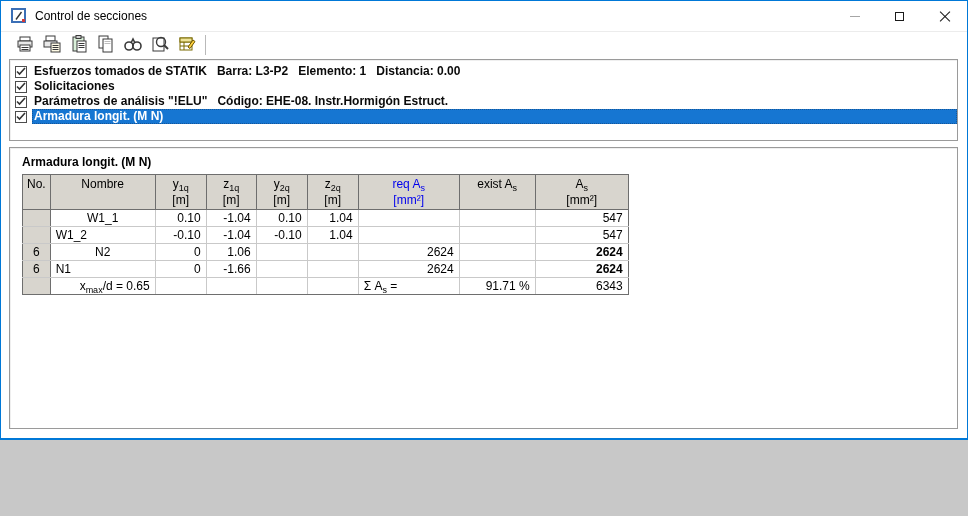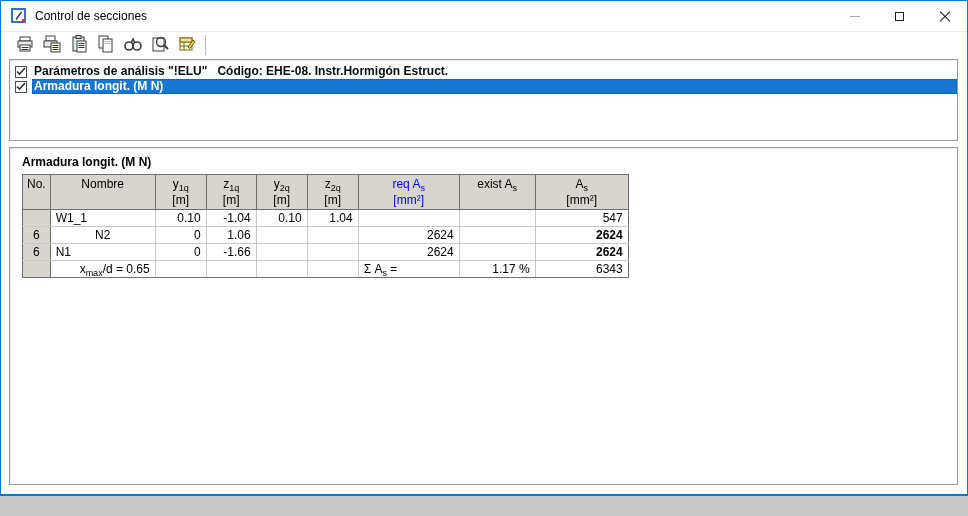--- a/index.html
+++ b/index.html
@@ -6,21 +6,21 @@
     --accent:#0078d7;
     --selection:#1676d2;
     --header-bg:#d8d5ce;
     --req-blue:#0000ee;
     --grid-dark:#6e6e6e;
     --grid-light:#c9c9c9;
   }
   *{box-sizing:border-box;margin:0;padding:0;}
   html,body{background:#c8c8c8;font-family:"Liberation Sans",sans-serif;}
   .window{
-    position:relative;width:968px;height:496px;background:#fff;
+    position:relative;width:968px;height:440px;background:#fff;
     border:1px solid var(--accent);border-bottom-width:2px;overflow:hidden;
   }
   
   .titlebar{position:absolute;top:0;left:0;right:0;height:30px;background:#fff;display:flex;align-items:center;}
   .app-icon{width:16px;height:16px;margin-left:10px;display:inline-flex;}
   .title-text{margin-left:8px;font-size:12px;color:#000;}
   .caption-buttons{margin-left:auto;display:flex;height:100%;}
   .cap-btn{width:45px;height:100%;display:flex;align-items:center;justify-content:center;cursor:pointer;}
   .glyph-min{width:10px;height:1px;background:#a6a6a6;}
   .glyph-max{width:9px;height:9px;border:1px solid #1a1a1a;}
@@ -154,20 +154,36 @@
     <span class="tb-sep"></span>
   </div>
 
   <div class="panel checklist-panel" id="checklist">
       <div class="check-row">
         <span class="checkbox">
           <svg width="10" height="9" viewBox="0 0 10 9">
             <polyline points="1,4.5 3.5,7 9,1" fill="none" stroke="#333" stroke-width="1.6"></polyline>
           </svg>
         </span>
+        <span class="check-label">Esfuerzos tomados de STATIK   Barra: L3-P2   Elemento: 1   Distancia: 0.00</span>
+      </div>
+      <div class="check-row">
+        <span class="checkbox">
+          <svg width="10" height="9" viewBox="0 0 10 9">
+            <polyline points="1,4.5 3.5,7 9,1" fill="none" stroke="#333" stroke-width="1.6"></polyline>
+          </svg>
+        </span>
+        <span class="check-label">Solicitaciones</span>
+      </div>
+      <div class="check-row">
+        <span class="checkbox">
+          <svg width="10" height="9" viewBox="0 0 10 9">
+            <polyline points="1,4.5 3.5,7 9,1" fill="none" stroke="#333" stroke-width="1.6"></polyline>
+          </svg>
+        </span>
         <span class="check-label">Parámetros de análisis "!ELU"   Código: EHE-08. Instr.Hormigón Estruct.</span>
       </div>
       <div class="check-row selected">
         <span class="checkbox">
           <svg width="10" height="9" viewBox="0 0 10 9">
             <polyline points="1,4.5 3.5,7 9,1" fill="none" stroke="#333" stroke-width="1.6"></polyline>
           </svg>
         </span>
         <span class="check-label">Armadura longit. (M N)</span>
       </div>
@@ -223,30 +239,41 @@
             </th>
             <th>
               <div class="h1">A<sub>s</sub></div>
               <div class="h2">[mm²]</div>
             </th>
           </tr>
         </thead>
         <tbody>
           <tr>
             <td class="c-no" style="text-align: center;"></td>
-            <td style="text-align: left;">W1_1</td>
+            <td style="text-align: center;">W1_1</td>
             <td style="text-align: right;">0.10</td>
             <td style="text-align: right;">-1.04</td>
             <td style="text-align: right;">0.10</td>
             <td style="text-align: right;">1.04</td>
             <td style="text-align: right;"></td>
             <td style="text-align: right;"></td>
             <td style="text-align: right;">547</td>
           </tr>
           <tr>
+            <td class="c-no" style="text-align: center;"></td>
+            <td style="text-align: left;">W1_2</td>
+            <td style="text-align: right;">-0.10</td>
+            <td style="text-align: right;">-1.04</td>
+            <td style="text-align: right;">-0.10</td>
+            <td style="text-align: right;">1.04</td>
+            <td style="text-align: right;"></td>
+            <td style="text-align: right;"></td>
+            <td style="text-align: right;">547</td>
+          </tr>
+          <tr>
             <td class="c-no" style="text-align: center;">6</td>
             <td style="text-align: center;">N2</td>
             <td style="text-align: right;">0</td>
             <td style="text-align: right;">1.06</td>
             <td style="text-align: right;"></td>
             <td style="text-align: right;"></td>
             <td style="text-align: right;">2624</td>
             <td style="text-align: right;"></td>
             <td style="text-align: right; font-weight: 700;">2624</td>
           </tr>
@@ -262,20 +289,20 @@
             <td style="text-align: right; font-weight: 700;">2624</td>
           </tr>
           <tr>
             <td class="c-no" style="text-align: center;"></td>
             <td style="text-align: right;">x<sub>max</sub>/d = 0.65</td>
             <td style="text-align: right;"></td>
             <td style="text-align: right;"></td>
             <td style="text-align: right;"></td>
             <td style="text-align: right;"></td>
             <td style="text-align: left;">Σ A<sub>s</sub> =</td>
-            <td style="text-align: right;">1.17 %</td>
+            <td style="text-align: right;">91.71 %</td>
             <td style="text-align: right;">6343</td>
           </tr>
         </tbody>
       </table>
   </div>
 
 </div>
 
 </body></html>

